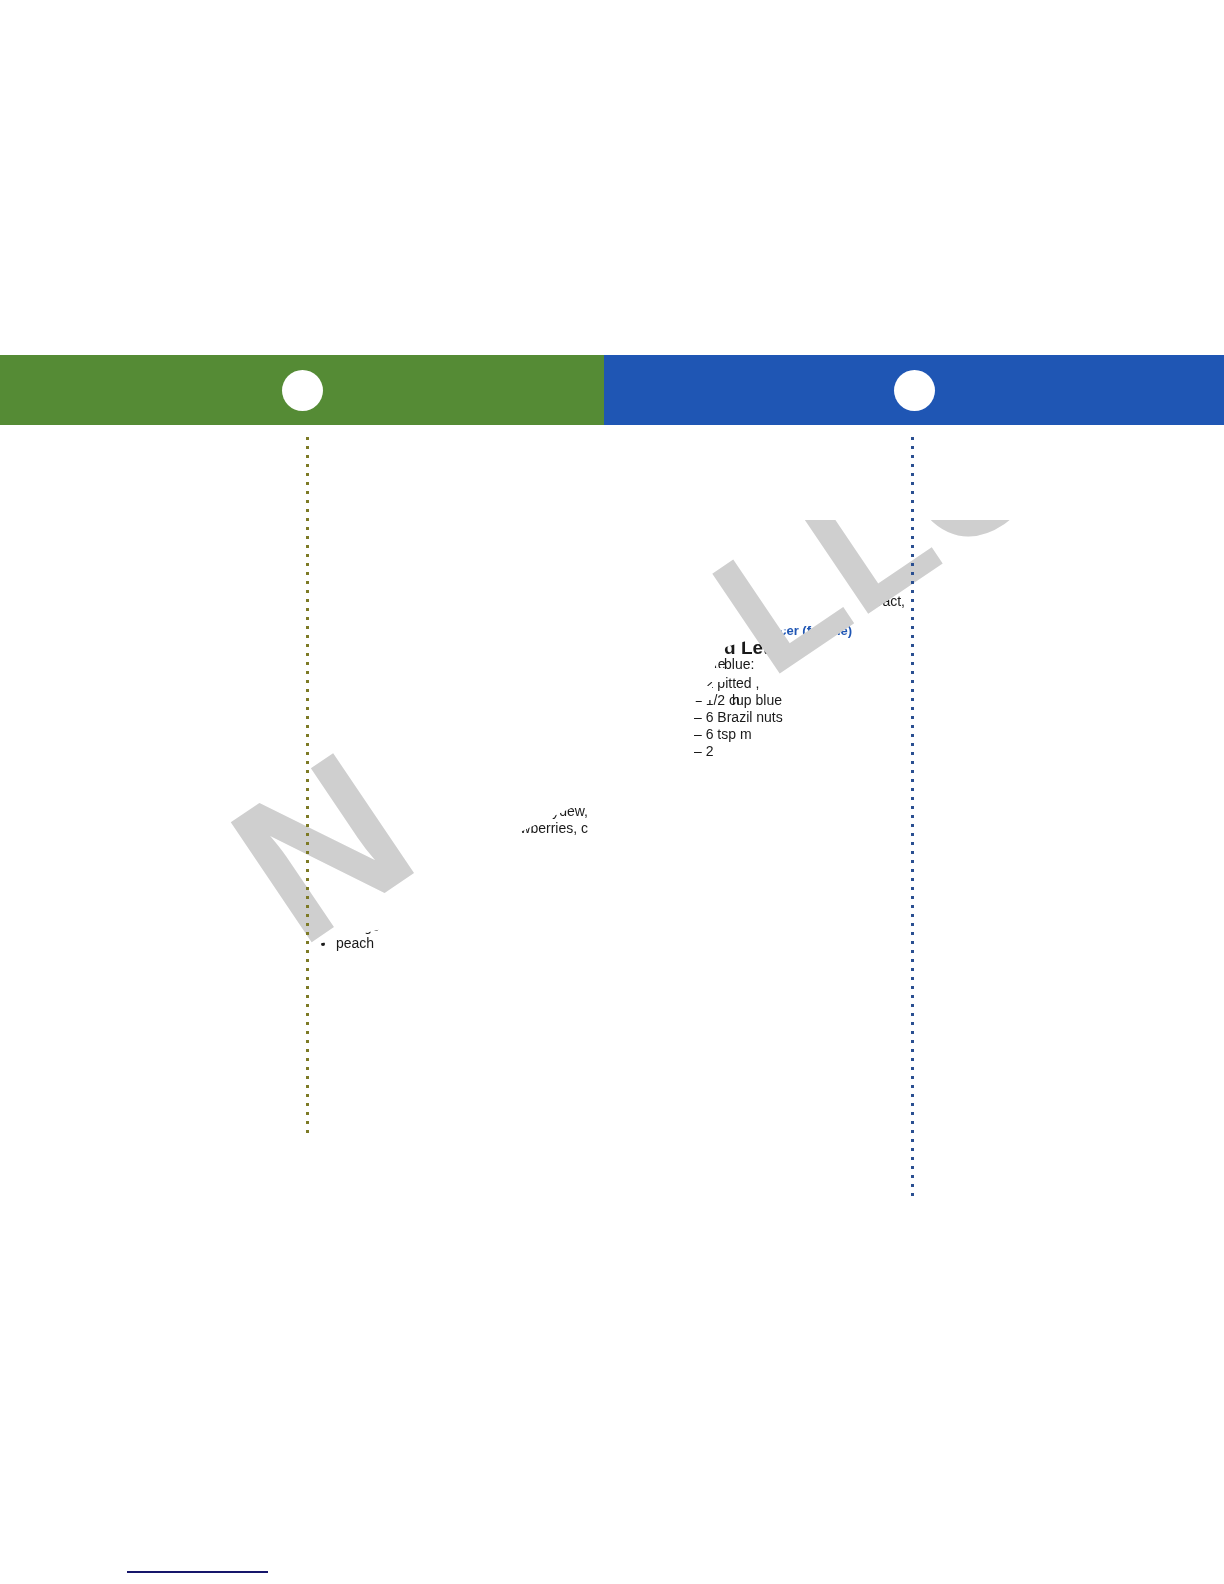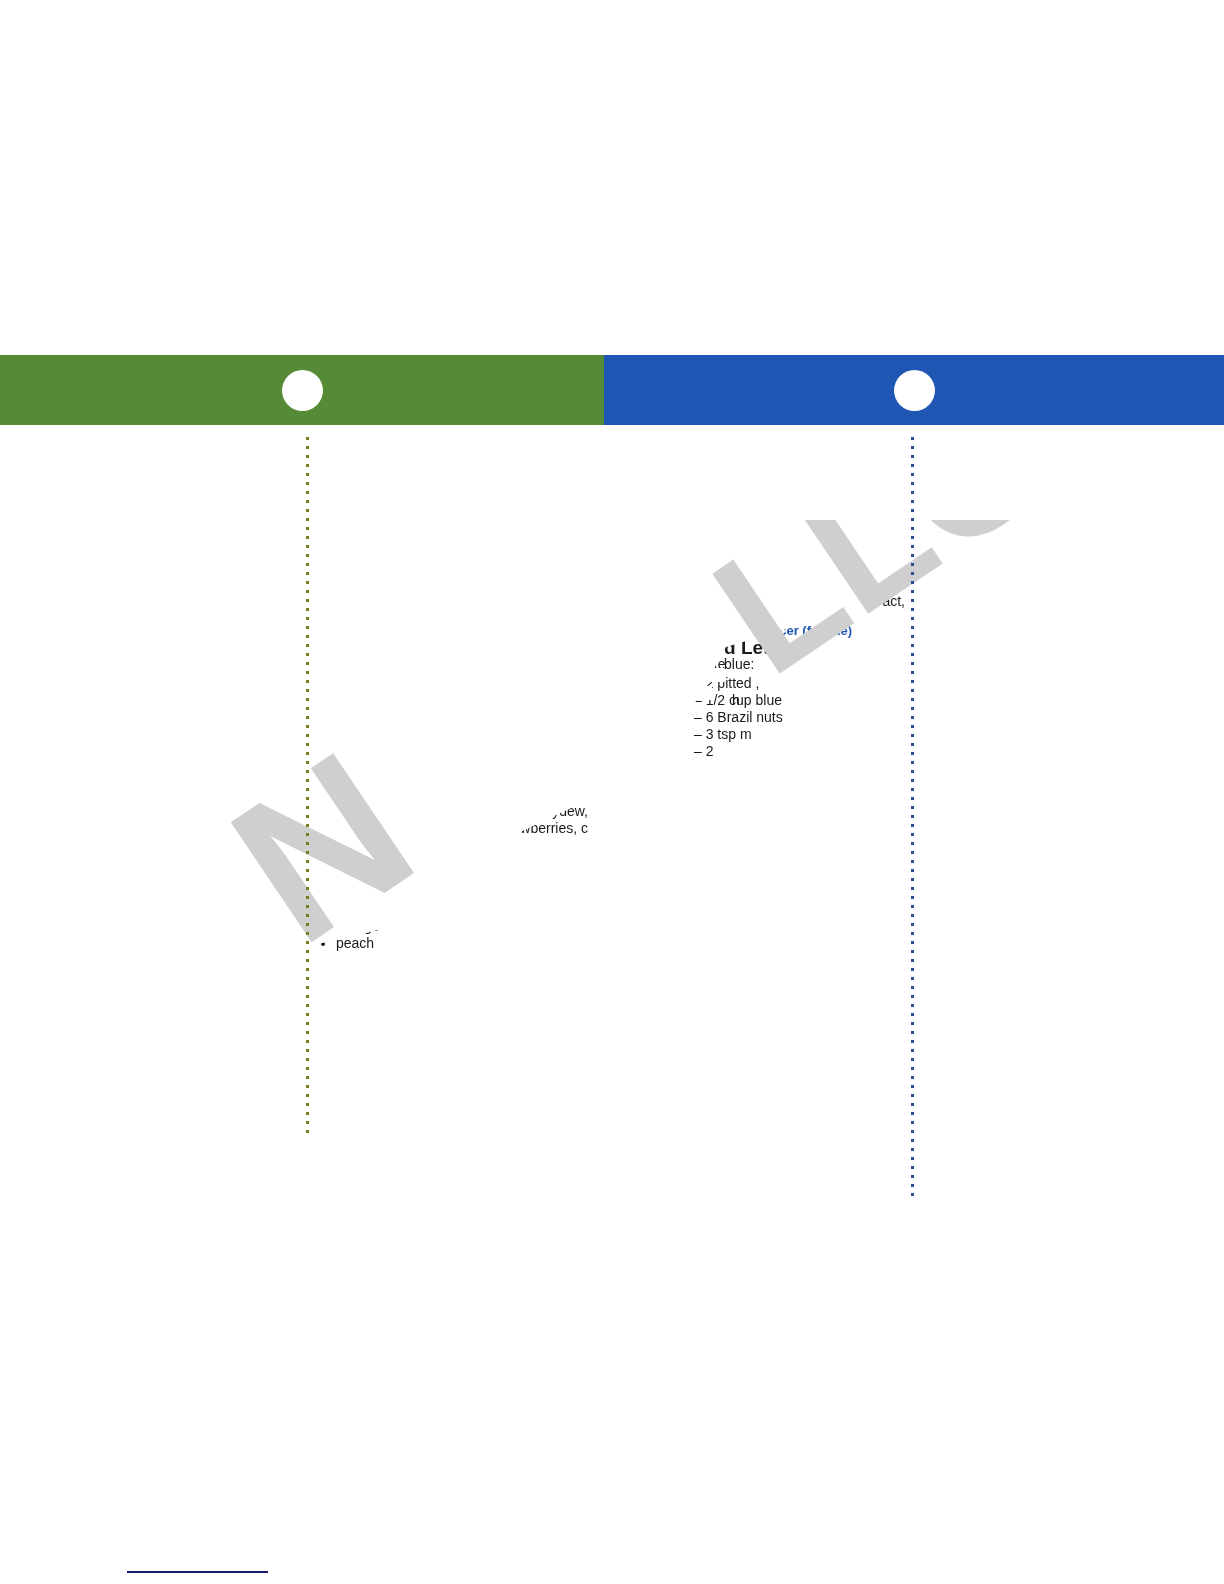--- a/index.html
+++ b/index.html
@@ -189,21 +189,21 @@
     <div class="spacer-s"></div>
     <div class="heading-blue" style="padding-left:74px">ancer (female)</div>
     <div class="sub-bold" style="padding-left:34px;font-size:19px">d Lettuce</div>
     <div class="frag" style="padding-left:34px">blue:</div>
     <div class="frag" style="position:absolute;left:2px;top:108px">mixte</div>
     <div class="frag" style="position:absolute;left:42px;top:144px">h</div>
     <div class="dashlist" style="padding-left:4px;margin-top:2px">
       <div>–&nbsp;<span>2 pitted ,</span></div>
       <div>–&nbsp;<span>1/2 cup blue</span></div>
       <div>–&nbsp;<span>6 Brazil nuts</span></div>
-      <div>–&nbsp;<span>3 tsp m</span></div>
+      <div>–&nbsp;<span>6 tsp m</span></div>
       <div>–&nbsp;<span>2</span></div>
     </div>
   </div>
 
   <div class="mask" id="mask-left"></div>
   <div class="mask" id="mask-left-b"></div>
   <div class="mask" id="mask-right"></div>
   <div class="mask" id="mask-right-b"></div>
 
   <div class="smudge" style="left:318px;top:880px;width:36px;height:14px;"></div>

